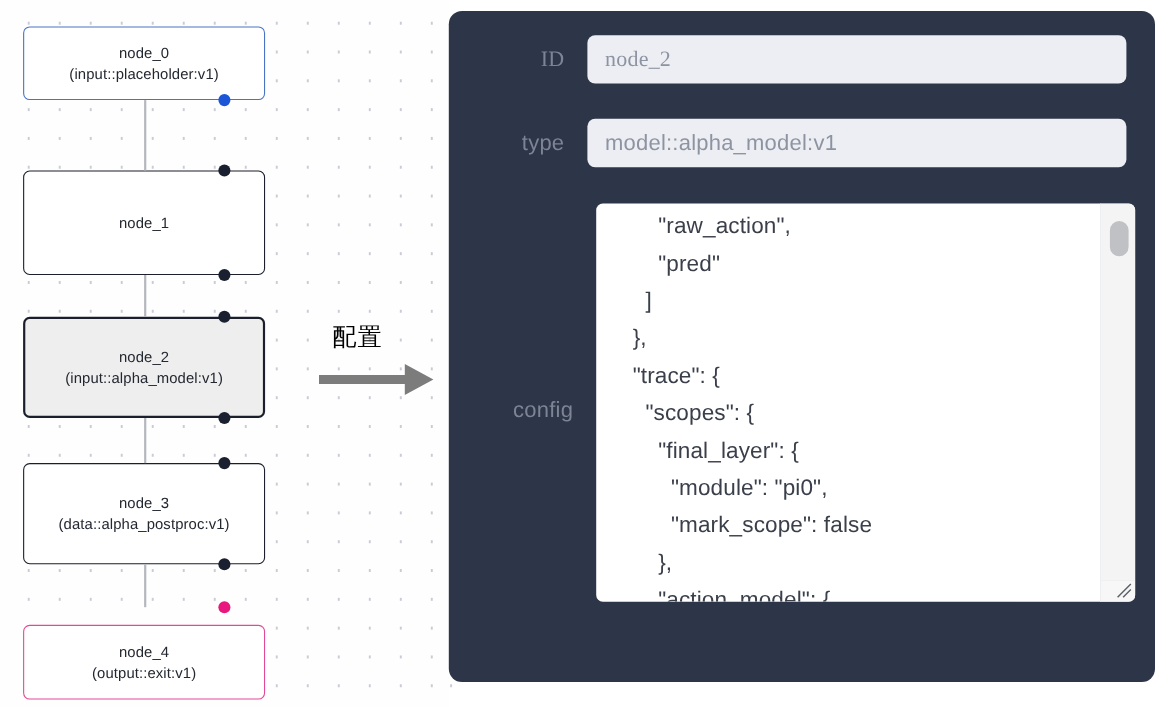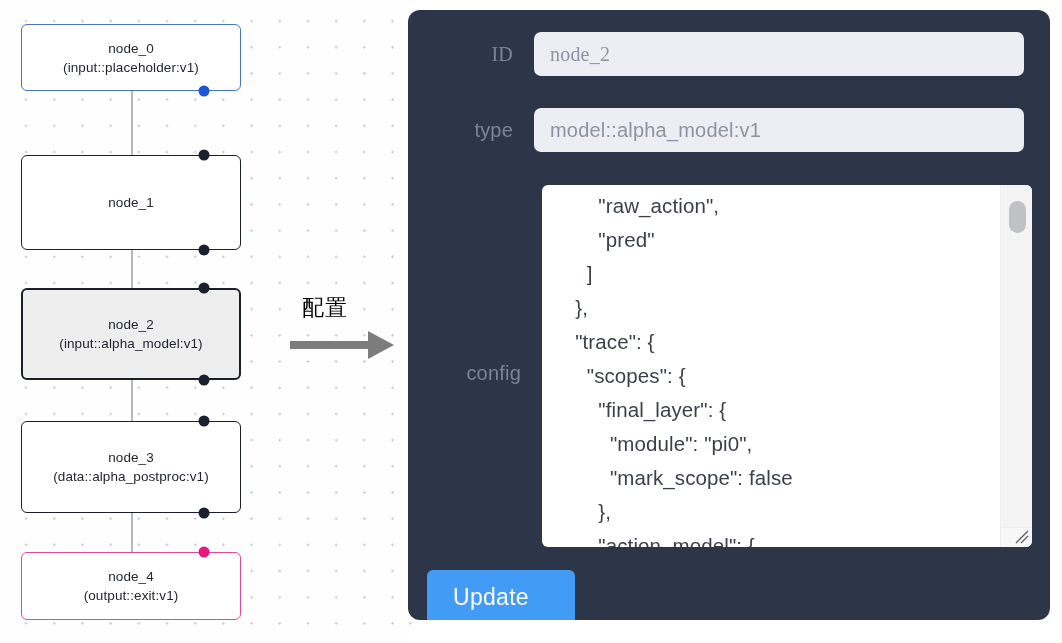--- a/index.html
+++ b/index.html
@@ -51,21 +51,21 @@
 
   .node.default { border: 1.6px solid #1a1f2b; }
   .node.input   { border: 1.6px solid #4a73c4; }
   .node.sel     { border: 2.4px solid #1a1f2b; background: #eeeeee; }
   .node.output  { border: 1.8px solid #e24a96; }
 
   #n0 { top: 24px;  height: 67px; }
   #n1 { top: 155px; height: 95px; }
   #n2 { top: 288px; height: 92px; }
   #n3 { top: 421px; height: 92px; }
-  #n4 { top: 552px; height: 68px; }
+  #n4 { top: 568px; height: 68px; }
 
   .port {
     position: absolute;
     width: 11px; height: 11px;
     border-radius: 50%;
     left: 50%;
     transform: translate(-50%,-50%);
     z-index: 4;
   }
   .port.dark  { background: #1b2030; }
@@ -322,14 +322,13 @@
       </div>
       <div id="config-resize">
         <svg width="16" height="16" viewBox="0 0 16 16">
           <path d="M2 14 L14 2" stroke="#5b5f66" stroke-width="1.3"></path>
           <path d="M7 14 L14 7" stroke="#5b5f66" stroke-width="1.3"></path>
         </svg>
       </div>
     </div>
   </div>
 
-  <button id="update-button">Update</button>
 </div>
 
 </body></html>

